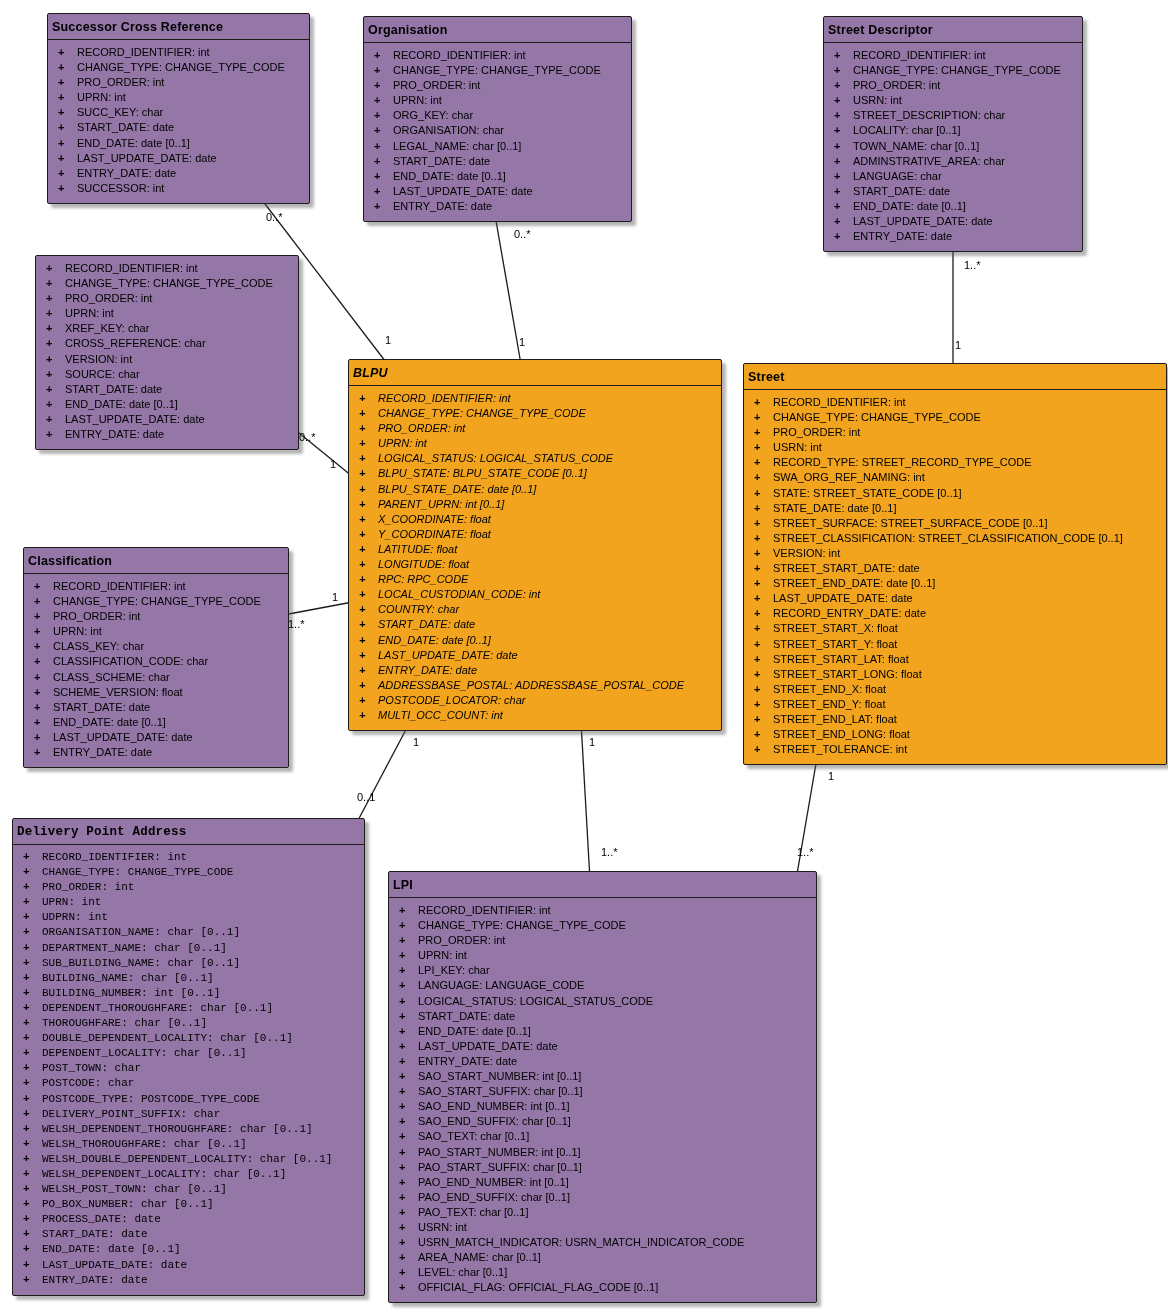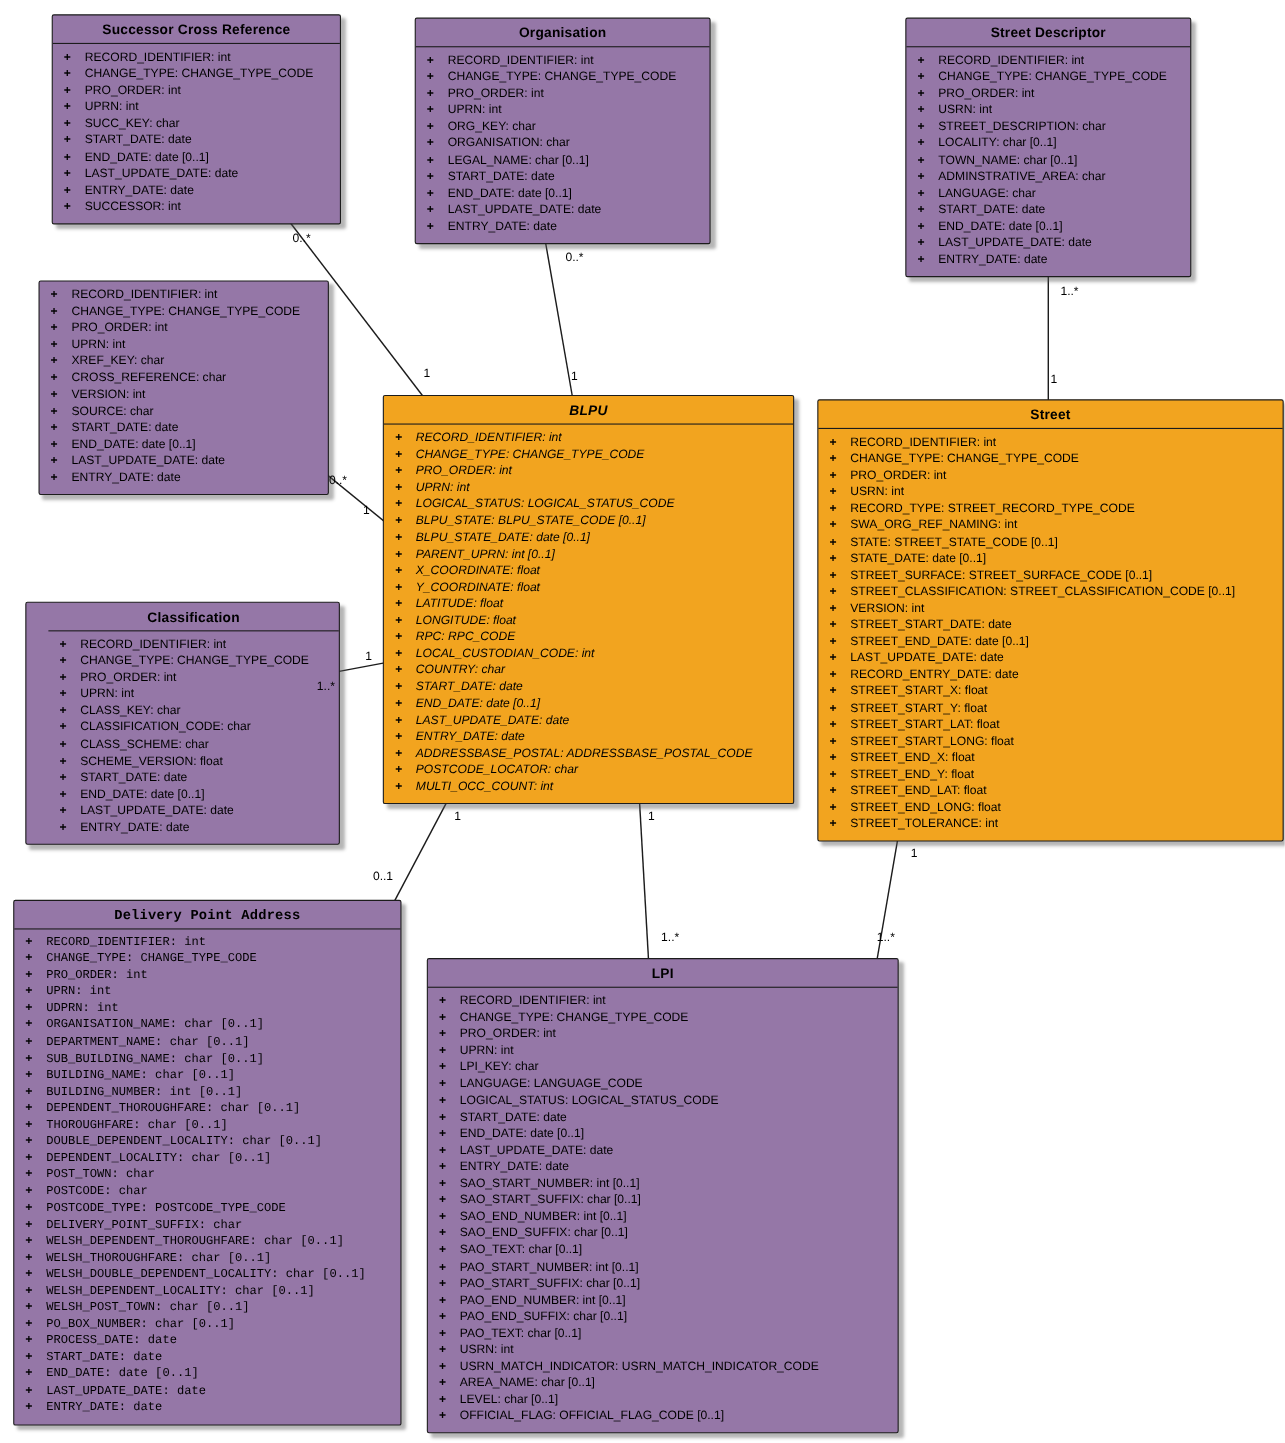--- a/index.html
+++ b/index.html
@@ -26,21 +26,20 @@
     position: absolute;
     z-index: 2;
     border: 1.4px solid var(--ink);
     border-radius: 2px;
     box-shadow: 4px 4px 3px rgba(90,90,90,0.45);
     color: #000;
   }
   .entity.purple { background: var(--purple); }
   .entity.orange { background: var(--orange); }
   .entity-title {
-    text-align: center;
     font-weight: bold;
     font-size: 12.5px;
     padding: 6px 4px 5px 4px;
     border-bottom: 1.6px solid var(--ink);
     letter-spacing: 0.2px;
   }
   .entity-body { padding: 5px 3px 7px 0; }
   .attr-row {
     display: flex;
     align-items: baseline;
@@ -117,21 +116,21 @@
           <span class="plus">+</span>
           <span class="attr-text">ENTRY_DATE: date</span>
         </div>
         <div class="attr-row">
           <span class="plus">+</span>
           <span class="attr-text">SUCCESSOR: int</span>
         </div>
       </div>
   </div>
 
-  <div class="entity purple" style="left:377px; top:16px; width:267px;">
+  <div class="entity purple" style="left:363px; top:16px; width:267px;">
     <div class="entity-title">Organisation</div>
     <div class="entity-body">
         <div class="attr-row">
           <span class="plus">+</span>
           <span class="attr-text">RECORD_IDENTIFIER: int</span>
         </div>
         <div class="attr-row">
           <span class="plus">+</span>
           <span class="attr-text">CHANGE_TYPE: CHANGE_TYPE_CODE</span>
         </div>
@@ -474,21 +473,21 @@
           <span class="plus">+</span>
           <span class="attr-text">STREET_END_LONG: float</span>
         </div>
         <div class="attr-row">
           <span class="plus">+</span>
           <span class="attr-text">STREET_TOLERANCE: int</span>
         </div>
       </div>
   </div>
 
-  <div class="entity purple" style="left:23px; top:547px; width:264px;padding-left:20px;">
+  <div class="entity purple" style="left:23px; top:547px; width:264px;">
     <div class="entity-title">Classification</div>
     <div class="entity-body">
         <div class="attr-row">
           <span class="plus">+</span>
           <span class="attr-text">RECORD_IDENTIFIER: int</span>
         </div>
         <div class="attr-row">
           <span class="plus">+</span>
           <span class="attr-text">CHANGE_TYPE: CHANGE_TYPE_CODE</span>
         </div>
@@ -776,21 +775,21 @@
   <div class="mult" style="left:964px; top:259px;">1..*</div>
   <div class="mult" style="left:955px; top:339px;">1</div>
 
   <div class="mult" style="left:299px; top:431px;">0..*</div>
   <div class="mult" style="left:330px; top:458px;">1</div>
 
   <div class="mult" style="left:288px; top:618px;">1..*</div>
   <div class="mult" style="left:332px; top:591px;">1</div>
 
   <div class="mult" style="left:413px; top:736px;">1</div>
-  <div class="mult" style="left:339px; top:791px;">0..1</div>
+  <div class="mult" style="left:357px; top:791px;">0..1</div>
 
   <div class="mult" style="left:589px; top:736px;">1</div>
   <div class="mult" style="left:601px; top:846px;">1..*</div>
 
   <div class="mult" style="left:828px; top:770px;">1</div>
   <div class="mult" style="left:797px; top:846px;">1..*</div>
 
 </div>
 
 </body></html>

